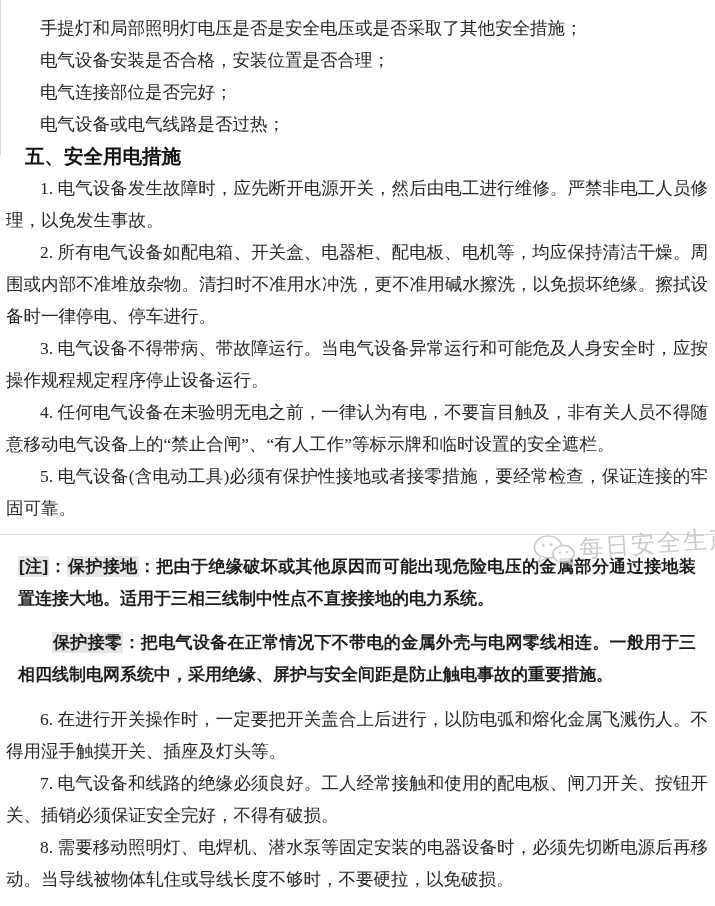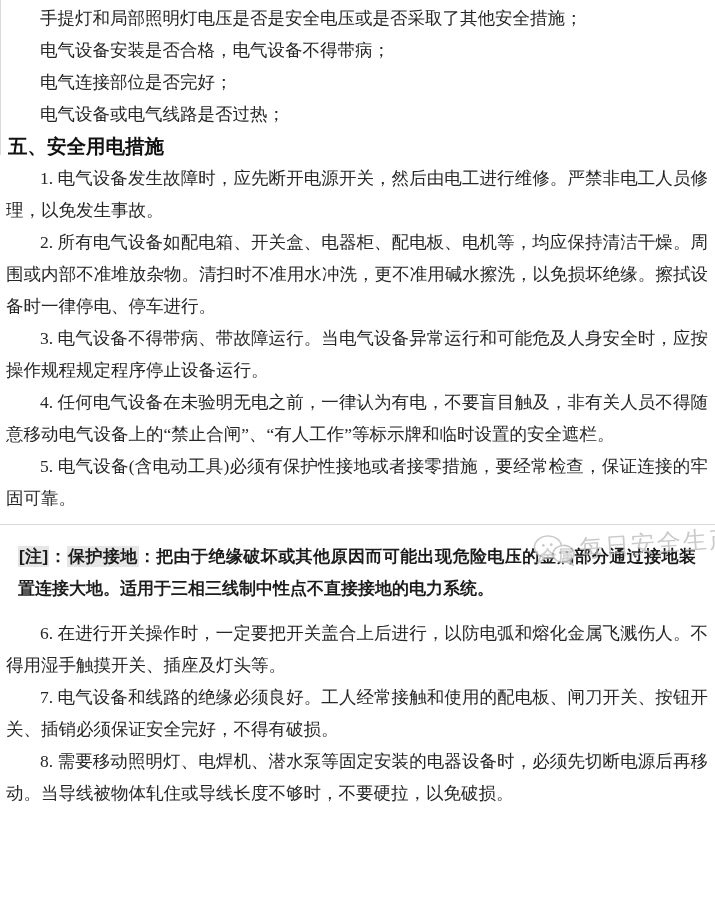--- a/index.html
+++ b/index.html
@@ -19,29 +19,29 @@
   
   .edge-line {
     position: absolute;
     left: 0; top: 0;
     width: 1px; height: 155px;
     background: #d9d9d9;
   }
 
   
   .checklist {
-    padding: 2px 10px 0 40px;
+    padding: 12px 10px 0 40px;
     font-size: 17.5px;
     line-height: 32px;
   }
   .checklist .item { white-space: nowrap; }
 
   
   .heading {
-    margin: 2px 0 0 0;
+    margin: 2px 0 0 17px;
     padding-left: 8px;
     font-size: 19.5px;
     font-weight: bold;
     line-height: 30px;
     color: #111111;
   }
 
   
   .para {
     margin: 0;
@@ -101,37 +101,38 @@
 </style>
 </head>
 <body>
 
 <div class="page">
 
   <div class="edge-line"></div>
 
   <div class="checklist">
     <div class="item">手提灯和局部照明灯电压是否是安全电压或是否采取了其他安全措施；</div>
-    <div class="item">电气设备安装是否合格，电气设备不得带病；</div>
+    <div class="item">电气设备安装是否合格，安装位置是否合理；</div>
     <div class="item">电气连接部位是否完好；</div>
     <div class="item">电气设备或电气线路是否过热；</div>
   </div>
 
   <h2 class="heading">五、安全用电措施</h2>
 
   <p class="para">1. 电气设备发生故障时，应先断开电源开关，然后由电工进行维修。严禁非电工人员修理，以免发生事故。</p>
   <p class="para">2. 所有电气设备如配电箱、开关盒、电器柜、配电板、电机等，均应保持清洁干燥。周围或内部不准堆放杂物。清扫时不准用水冲洗，更不准用碱水擦洗，以免损坏绝缘。擦拭设备时一律停电、停车进行。</p>
   <p class="para">3. 电气设备不得带病、带故障运行。当电气设备异常运行和可能危及人身安全时，应按操作规程规定程序停止设备运行。</p>
   <p class="para">4. 任何电气设备在未验明无电之前，一律认为有电，不要盲目触及，非有关人员不得随意移动电气设备上的“禁止合闸”、“有人工作”等标示牌和临时设置的安全遮栏。</p>
   <p class="para">5. 电气设备(含电动工具)必须有保护性接地或者接零措施，要经常检查，保证连接的牢固可靠。</p>
 
   <hr class="rule">
 
   <div class="note-block">
     <p class="note-para"><span class="hl">[注]</span><span>：</span><span class="hl">保护接地</span><span>：把由于绝缘破坏或其他原因而可能出现危险电压的金属部分通过接地装置连接大地。适用于三相三线制中性点不直接接地的电力系统。</span></p>
+    <p class="note-para indent"><span class="hl">保护接零</span><span>：把电气设备在正常情况下不带电的金属外壳与电网零线相连。一般用于三相四线制电网系统中，采用绝缘、屏护与安全间距是防止触电事故的重要措施。</span></p>
   </div>
 
   <p class="para">6. 在进行开关操作时，一定要把开关盖合上后进行，以防电弧和熔化金属飞溅伤人。不得用湿手触摸开关、插座及灯头等。</p>
   <p class="para">7. 电气设备和线路的绝缘必须良好。工人经常接触和使用的配电板、闸刀开关、按钮开关、插销必须保证安全完好，不得有破损。</p>
   <p class="para">8. 需要移动照明灯、电焊机、潜水泵等固定安装的电器设备时，必须先切断电源后再移动。当导线被物体轧住或导线长度不够时，不要硬拉，以免破损。</p>
 
   <div class="watermark">
     <span>
       <svg width="44" height="36" viewBox="0 0 44 36" fill="none" xmlns="http://www.w3.org/2000/svg">
         <ellipse cx="16" cy="14" rx="13.5" ry="11" stroke="#bdbdbd" stroke-width="1.6" fill="#ffffff"></ellipse>

